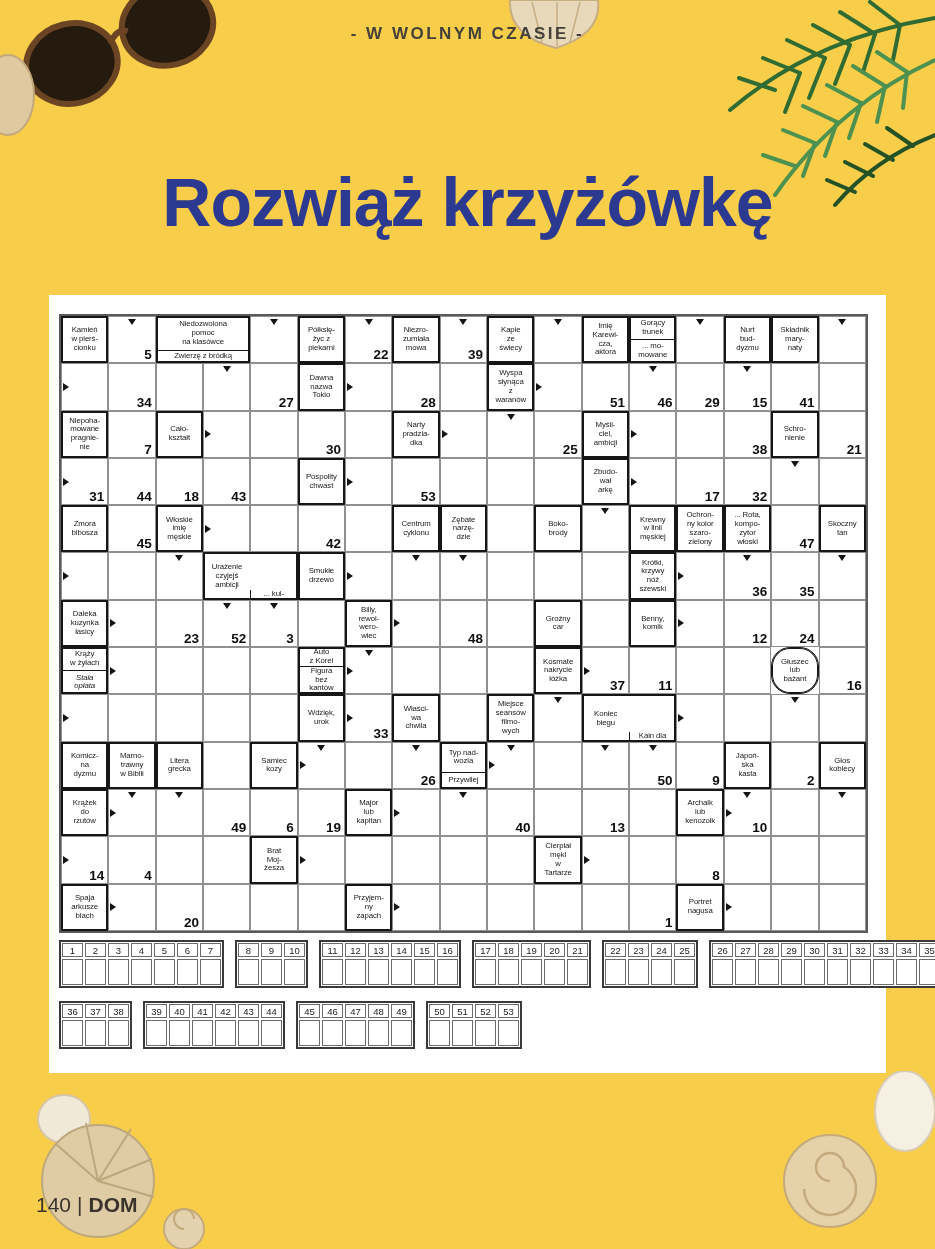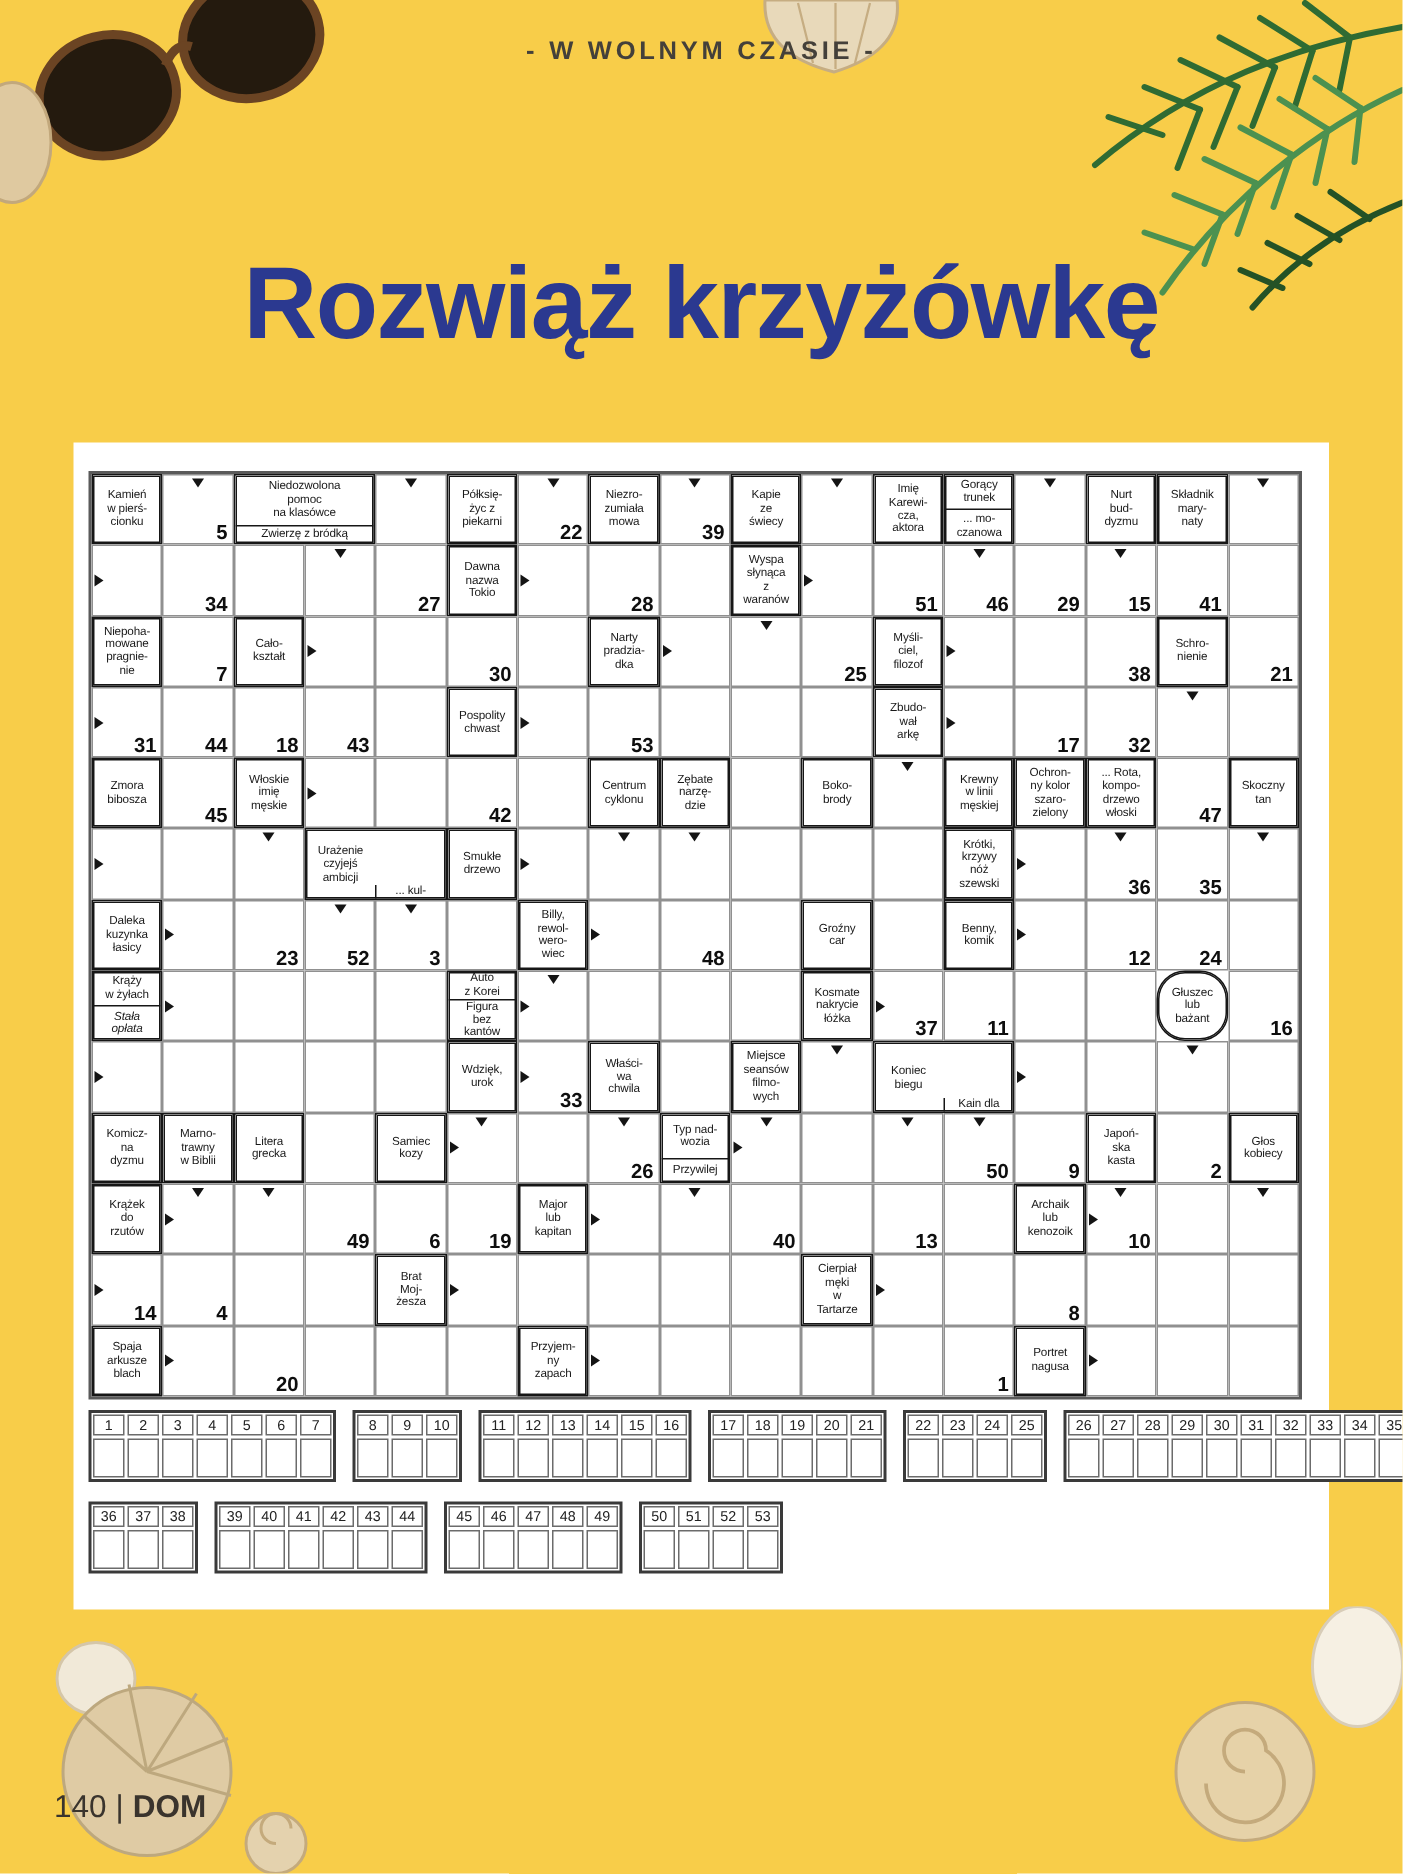--- a/index.html
+++ b/index.html
@@ -134,21 +134,21 @@
         <i class="ad"></i>
       </div>
       <div class="cell clue" style="grid-area: 1 / 12;">Imię
 Karewi-
 cza,
 aktora</div>
       <div class="cell clue split" style="grid-area: 1 / 13;">
         <div class="half" style="flex: 2 1 0%;">Gorący
 trunek</div>
         <div class="half h2" style="flex: 2 1 0%;">... mo-
-czanowa</div>
+mowane</div>
       </div>
       <div class="cell blank" style="grid-area: 1 / 14;">
         <i class="ad"></i>
       </div>
       <div class="cell clue" style="grid-area: 1 / 15;">Nurt
 bud-
 dyzmu</div>
       <div class="cell clue" style="grid-area: 1 / 16;">Składnik
 mary-
 naty</div>
@@ -227,21 +227,21 @@
         <i class="ar"></i>
       </div>
       <div class="cell blank" style="grid-area: 3 / 10;">
         <i class="ad"></i>
       </div>
       <div class="cell blank" style="grid-area: 3 / 11;">
         <span class="num">25</span>
       </div>
       <div class="cell clue" style="grid-area: 3 / 12;">Myśli-
 ciel,
-filozof</div>
+ambicji</div>
       <div class="cell blank" style="grid-area: 3 / 13;">
         <i class="ar"></i>
       </div>
       <div class="cell blank" style="grid-area: 3 / 14;"></div>
       <div class="cell blank" style="grid-area: 3 / 15;">
         <span class="num">38</span>
       </div>
       <div class="cell clue" style="grid-area: 3 / 16;">Schro-
 nienie</div>
       <div class="cell blank" style="grid-area: 3 / 17;">
@@ -317,21 +317,21 @@
       </div>
       <div class="cell clue" style="grid-area: 5 / 13;">Krewny
 w linii
 męskiej</div>
       <div class="cell clue" style="grid-area: 5 / 14;">Ochron-
 ny kolor
 szaro-
 zielony</div>
       <div class="cell clue" style="grid-area: 5 / 15;">... Rota,
 kompo-
-drzewo
+zytor
 włoski</div>
       <div class="cell blank" style="grid-area: 5 / 16;">
         <span class="num">47</span>
       </div>
       <div class="cell clue" style="grid-area: 5 / 17;">Skoczny
 tan</div>
       <div class="cell blank" style="grid-area: 6 / 1;">
         <i class="ar"></i>
       </div>
       <div class="cell blank" style="grid-area: 6 / 2;"></div>

